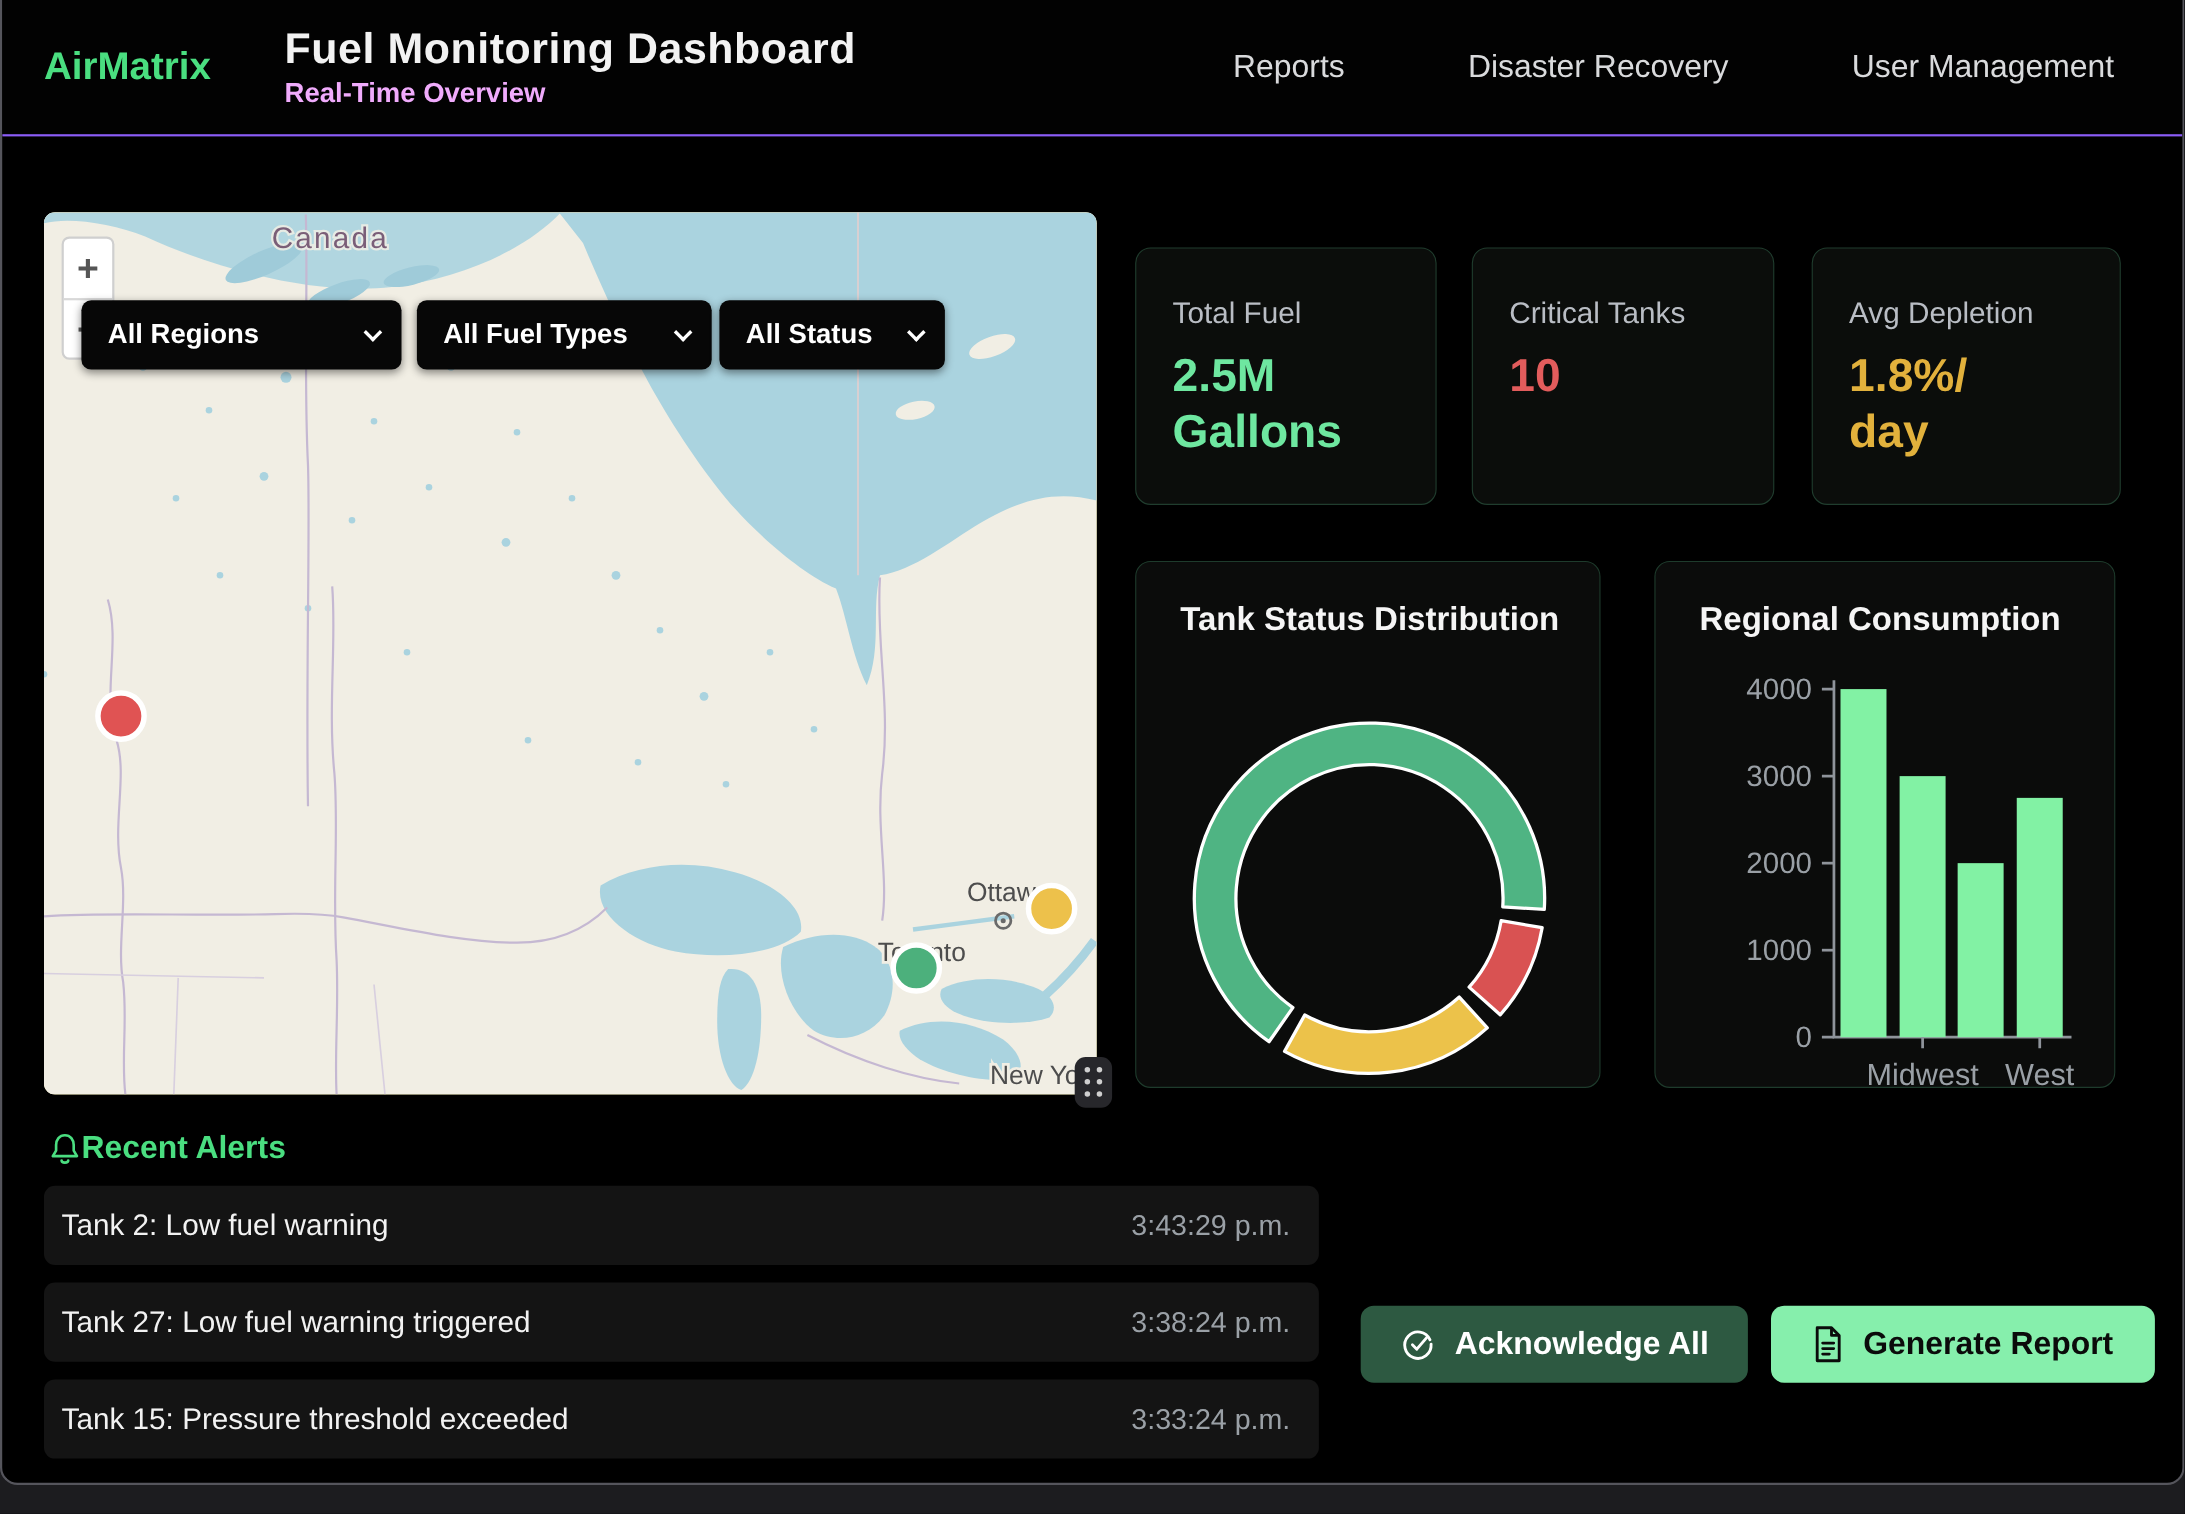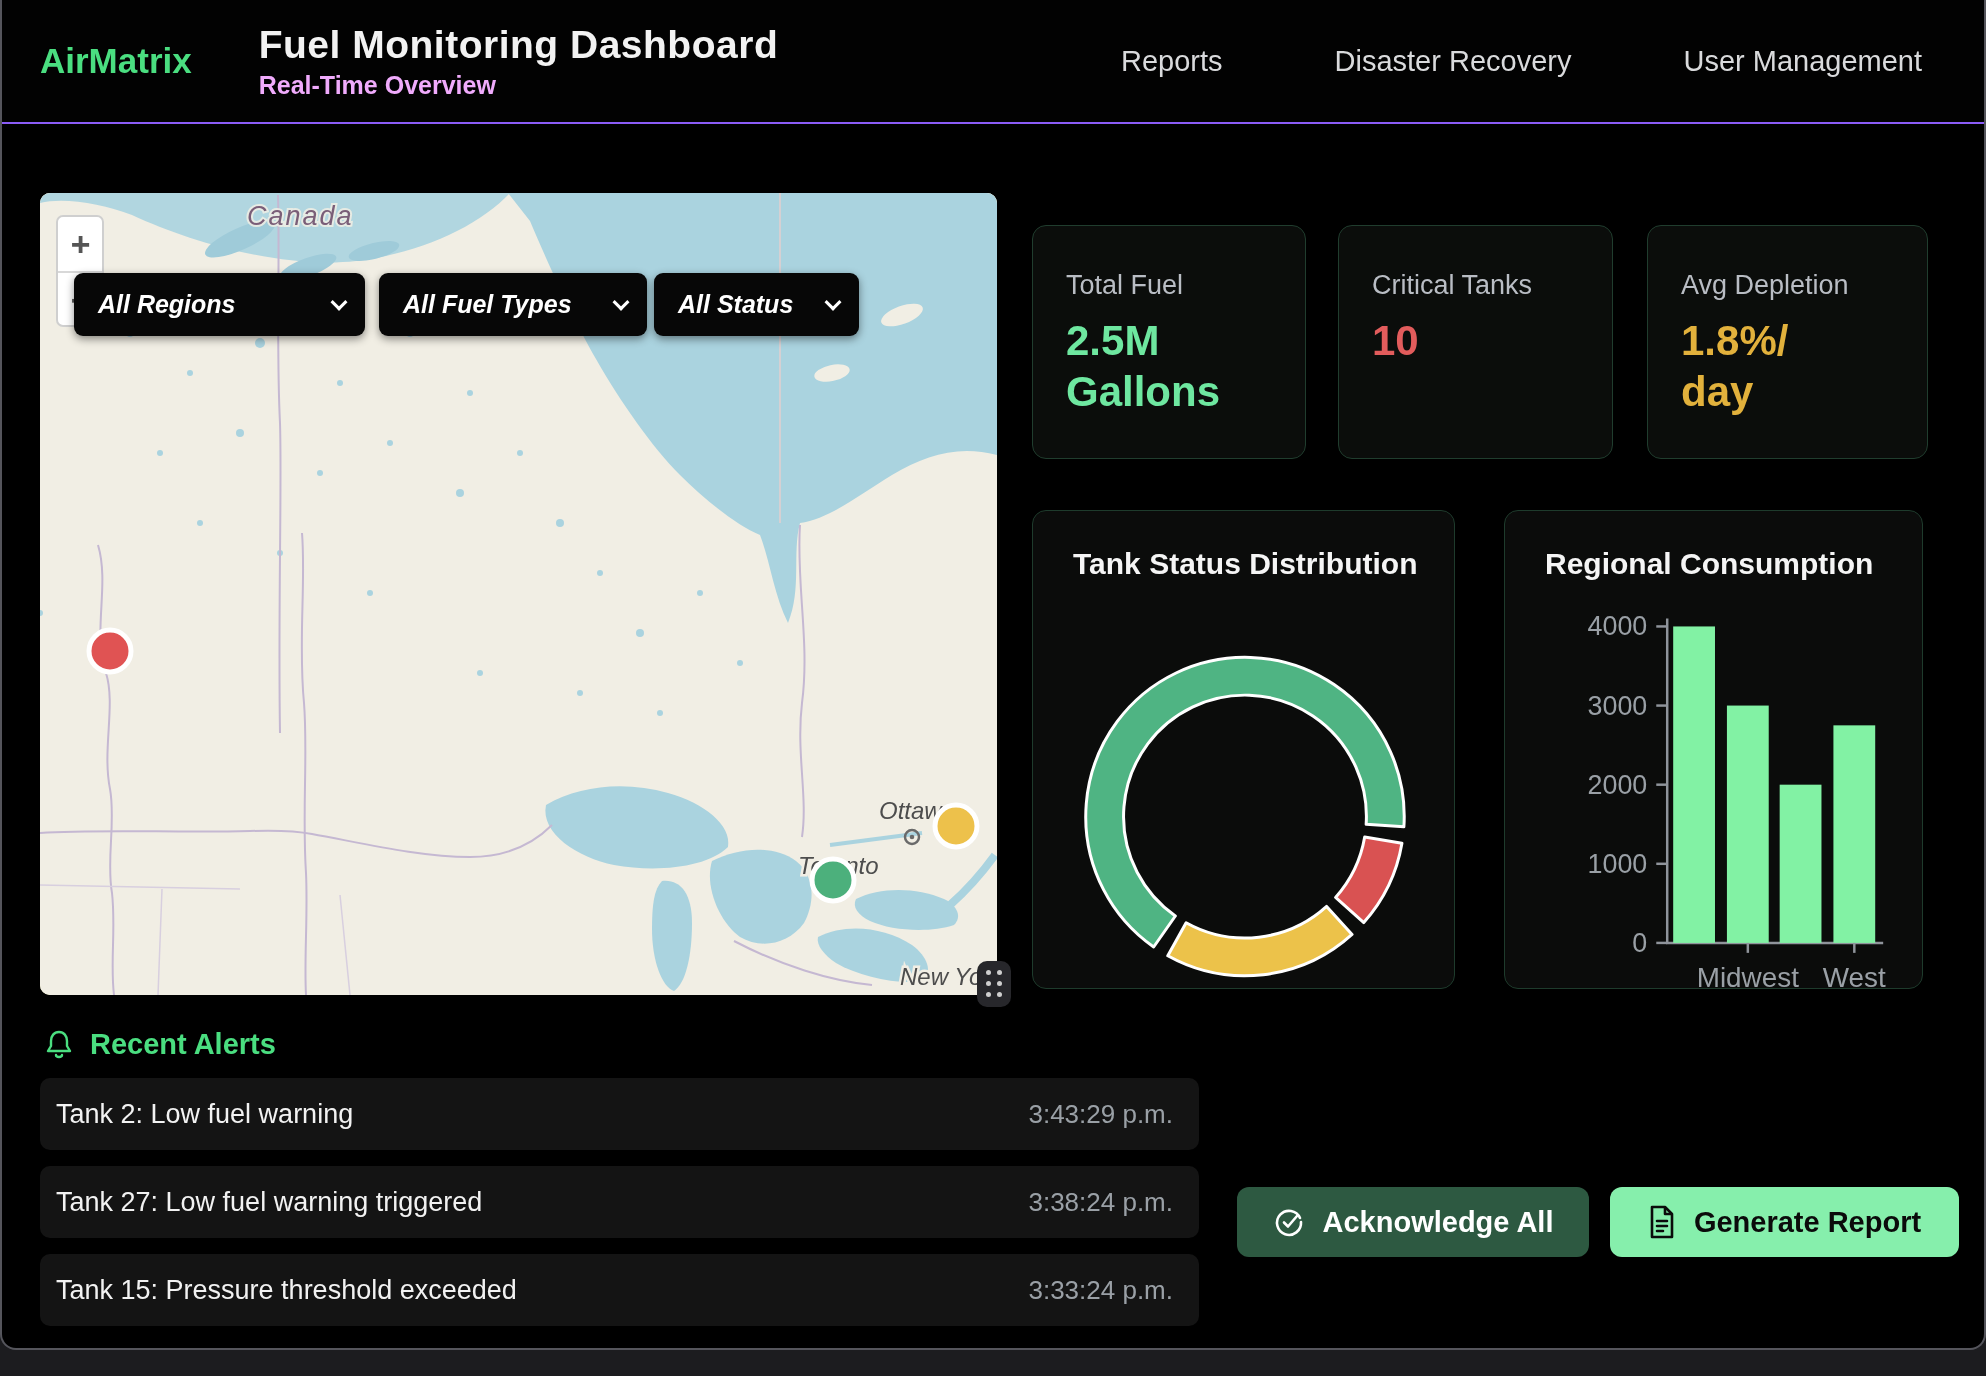--- a/index.html
+++ b/index.html
@@ -16,21 +16,21 @@
             background:#020202; border-bottom:2px solid #8b5cf6; }
   .logo { color:#4ade80; font-size:35px; font-weight:bold; }
   .titleblock { margin-left:67px; }
   .title { font-size:39px; font-weight:bold; color:#f2f2f2; letter-spacing:.5px; }
   .subtitle { margin-top:4px; font-size:25px; font-weight:600; color:#f0abfc; }
   .nav { margin-left:auto; display:flex; gap:112px; }
   .nav-item { font-size:29px; color:#d9dadc; cursor:pointer; white-space:nowrap; }
 
   
   .map-wrap { position:absolute; left:38px; top:193px; width:957px; height:802px; }
-  .map-panel { position:absolute; inset:0; border-radius:10px; overflow:hidden; background:#fef9c3;font-style:italic; }
+  .map-panel { position:absolute; inset:0; border-radius:10px; overflow:hidden; background:#fef9c3; }
   .map-panel svg.map { position:absolute; inset:0; }
   .maplabel { paint-order:stroke; stroke:#f1eee4; stroke-width:5px;
               fill:#4d4d4d; font-size:24px; }
   .countrylabel { paint-order:stroke; stroke:rgba(241,238,228,.85); stroke-width:4px;
                   fill:#7a5e78; font-size:27px; letter-spacing:2px; }
   .zoomctl { position:absolute; left:16px; top:22px; width:48px; height:112px;
              background:#fff; border:2px solid #cfcfcf; border-radius:7px; z-index:1; }
   .zoomctl .zbtn { width:100%; height:54px; display:flex; align-items:center; justify-content:center;
                    font-size:34px; font-weight:bold; color:#555; cursor:pointer; }
   .zoomctl .zdiv { height:2px; background:#d8d8d8; }
@@ -60,21 +60,21 @@
 
   
   .panel { position:absolute; top:510px; height:479px; background:#0b0c0b;
            border:1px solid #1e3b2c; border-radius:14px; }
   .p-donut { left:1030px; width:423px; }
   .p-bar   { left:1502px; width:419px; }
   .panel-title { position:absolute; left:40px; top:36px; font-size:30px; font-weight:bold; color:#f5f5f5; }
   .panel svg { position:absolute; inset:0; font-family:"Liberation Sans", sans-serif; }
 
   
-  .alerts-head { position:absolute; left:42px; top:1028px; display:flex; align-items:center; gap:16px; }
+  .alerts-head { position:absolute; left:42px; top:1028px; display:flex; align-items:center; }
   .alerts-title { font-size:29px; font-weight:bold; color:#4ade80; }
   .alert-row { position:absolute; left:38px; width:1159px; height:72px; background:#141414;
                border-radius:10px; display:flex; align-items:center;
                padding:0 26px 0 16px; cursor:pointer; }
   .r1 { top:1078px; } .r2 { top:1166px; } .r3 { top:1254px; }
   .alert-msg { font-size:27px; color:#f2f2f2; }
   .alert-time { margin-left:auto; font-size:26px; color:#9aa0a6; }
 
   
   .btn { position:absolute; top:1142px; height:70px; border-radius:12px; border:none;

